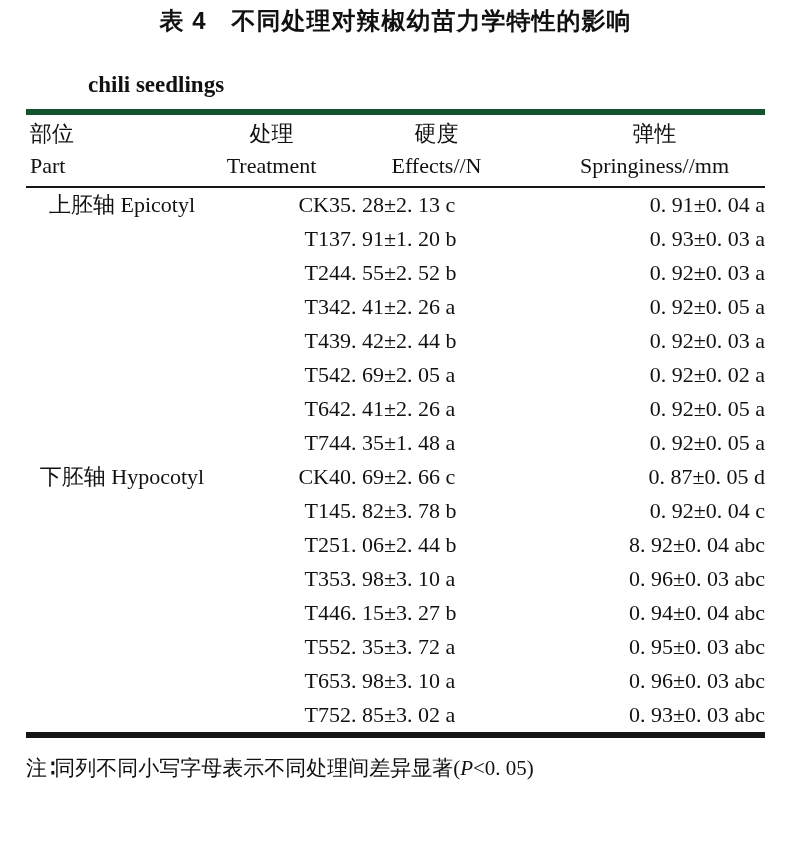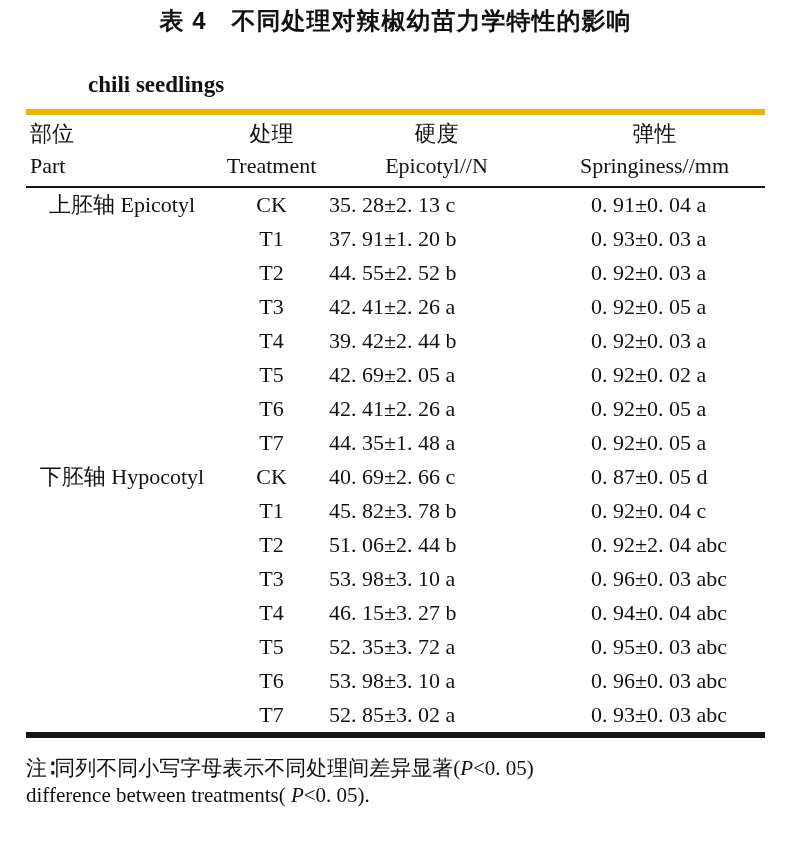--- a/index.html
+++ b/index.html
@@ -41,21 +41,21 @@
     line-height: 40px;
     margin-top: 28px;
   }
 
   
   table.tbl {
     border-collapse: collapse;
     table-layout: fixed;
     width: 739px;
     margin: 4px 26px 16px 26px;
-    border-top: 6px solid #eab308;
+    border-top: 6px solid #14532d;
     border-bottom: 6px solid #151515;
   }
   .tbl thead th {
     font-weight: normal;
     font-size: 22px;
     border-bottom: 2px solid #151515;
     padding: 3px 0 4px 0;
     vertical-align: top;
   }
   .tbl thead .h-line { line-height: 32px; white-space: nowrap; }
@@ -66,23 +66,23 @@
 
   .tbl tbody td {
     height: 34px;
     line-height: 34px;
     font-size: 22px;
     padding: 0;
     white-space: nowrap;
     overflow: visible;
   }
   .tbl tbody td.col-part { vertical-align: top; text-align: center; padding-left: 4px; }
-  .tbl tbody td.col-treat { text-align: center; }
+  .tbl tbody td.col-treat { text-align: right; }
   .tbl tbody td.col-hard { }
-  .tbl tbody td.col-spring { text-align: left; padding-left: 47px; }
+  .tbl tbody td.col-spring { text-align: right; padding-left: 47px; }
 
   
   .notes { margin: 15px 26px 0 26px; font-size: 21px; }
   .notes p { margin: 0; }
   .note-zh { margin-left: 12px; line-height: 28px; }
   .note-en1 {
     margin-left: 12px;
     line-height: 27px;
     text-align: justify;
     text-align-last: justify;
@@ -113,21 +113,21 @@
         <th class="col-part">
           <div class="h-line">部位</div>
           <div class="h-line">Part</div>
         </th>
         <th class="col-treat">
           <div class="h-line">处理</div>
           <div class="h-line">Treatment</div>
         </th>
         <th class="col-hard">
           <div class="h-line">硬度</div>
-          <div class="h-line">Epicotyl//N</div>
+          <div class="h-line">Effects//N</div>
         </th>
         <th class="col-spring">
           <div class="h-line">弹性</div>
           <div class="h-line">Springiness//mm</div>
         </th>
       </tr>
     </thead>
     <tbody>
         <tr>
           <td rowspan="8" class="col-part">上胚轴 Epicotyl</td>
@@ -177,21 +177,21 @@
           <td class="col-spring">0. 87±0. 05 d</td>
         </tr>
         <tr>
           <td class="col-treat">T1</td>
           <td class="col-hard">45. 82±3. 78 b</td>
           <td class="col-spring">0. 92±0. 04 c</td>
         </tr>
         <tr>
           <td class="col-treat">T2</td>
           <td class="col-hard">51. 06±2. 44 b</td>
-          <td class="col-spring">0. 92±2. 04 abc</td>
+          <td class="col-spring">8. 92±0. 04 abc</td>
         </tr>
         <tr>
           <td class="col-treat">T3</td>
           <td class="col-hard">53. 98±3. 10 a</td>
           <td class="col-spring">0. 96±0. 03 abc</td>
         </tr>
         <tr>
           <td class="col-treat">T4</td>
           <td class="col-hard">46. 15±3. 27 b</td>
           <td class="col-spring">0. 94±0. 04 abc</td>
@@ -209,16 +209,15 @@
         <tr>
           <td class="col-treat">T7</td>
           <td class="col-hard">52. 85±3. 02 a</td>
           <td class="col-spring">0. 93±0. 03 abc</td>
         </tr>
       </tbody>
   </table>
 
   <div class="notes">
     <p class="note-zh"><span>注∶同列不同小写字母表示不同处理间差异显著(</span><span class="p-italic">P</span><span>&lt;0. 05)</span></p>
-    <p class="note-en2"><span>difference between treatments( </span><span class="p-italic">P</span><span>&lt;0. 05).</span></p>
   </div>
 
 </div>
 
 </body></html>

